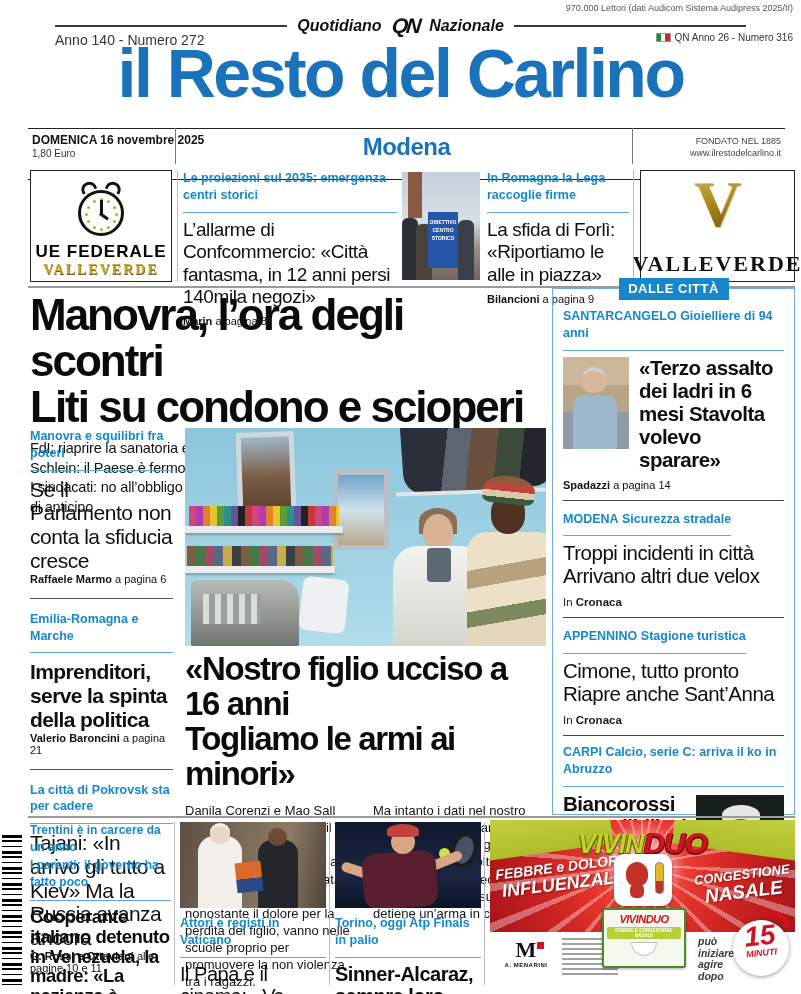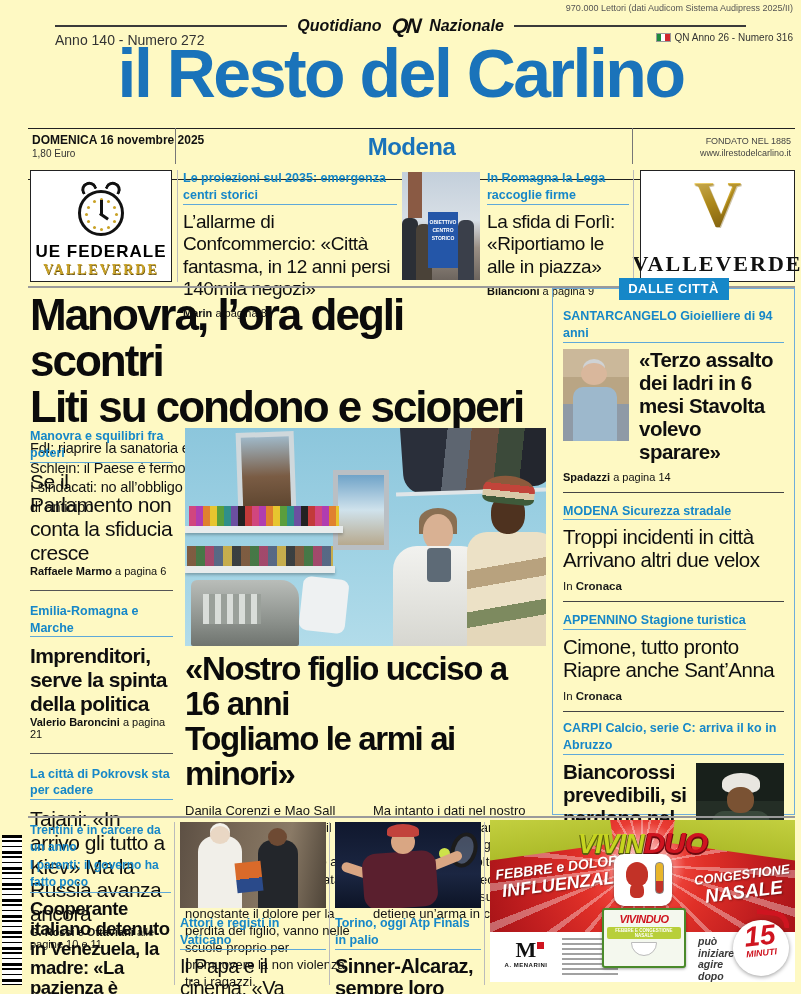--- a/index.html
+++ b/index.html
@@ -1,51 +1,51 @@
 <!DOCTYPE html>
 <html><head>
 <meta charset="utf-8">
 <style>
   * { margin:0; padding:0; box-sizing:border-box; }
   html,body { background:#e9e9e9; }
   .page {
     position:relative; width:801px; height:994px; margin:0 auto;
-    background:#fef9c3; overflow:hidden;
+    background:#ffffff; overflow:hidden;
     font-family:"Liberation Sans", sans-serif; color:#1a1a1a;
   }
   .abs { position:absolute; }
 
   
   .audience { position:absolute; top:3px; right:8px; font-size:9px; color:#555; }
   .qnrow { position:absolute; top:14px; left:55px; right:55px; display:flex; align-items:center; gap:10px; }
   .qnrow .rule { flex:1; height:2px; background:#3a3a3a; }
   .qnword { font-size:16px; font-weight:700; font-style:italic; color:#111; }
   .qnlogo { font-size:21px; font-weight:900; font-style:italic; letter-spacing:-2px; color:#111; transform:skewX(-6deg); }
   .annoleft { position:absolute; top:32px; left:55px; font-size:14px; color:#333; }
   .annoright { position:absolute; top:32px; right:8px; font-size:10px; color:#333; display:flex; align-items:center; gap:4px; }
   .flag { display:inline-flex; width:15px; height:9px; border:0.5px solid #999; }
   .flag i { flex:1; } .flag i:nth-child(1){background:#1e8a3c;} .flag i:nth-child(2){background:#fff;} .flag i:nth-child(3){background:#d1282e;}
   .masthead { position:absolute; top:34px; left:0; right:0; text-align:center;
     font-size:68px; font-weight:800; letter-spacing:-2.5px; color:#1a73ba; }
 
   
-  .dateband { position:absolute; top:128px; left:28px; right:6px; height:52px;
+  .dateband { position:absolute; top:128px; left:28px; right:16px; height:52px;
     border-top:1.5px solid #222; border-bottom:1.5px solid #222; }
   .db-left { position:absolute; left:4px; top:4px; }
   .db-date { font-size:12px; font-weight:700; color:#111; }
   .db-price { font-size:10px; color:#333; margin-top:1px; }
   .db-edition { position:absolute; left:0; right:0; top:4px; text-align:center;
     font-size:24px; font-weight:800; color:#1a73ba; letter-spacing:-0.5px; }
   .db-right { position:absolute; right:4px; top:6px; text-align:right; font-size:9px; color:#444; line-height:1.35; }
   .db-v1 { position:absolute; top:128px; left:175px; width:1px; height:36px; background:#777; }
   .db-v2 { position:absolute; top:128px; left:632px; width:1px; height:36px; background:#777; }
 
   
   .kicker { color:#1687c8; font-weight:700; font-size:12.5px; line-height:1.35;
-    border-bottom:1.5px solid #5fa9d9; display:inline-block; padding-bottom:0; }
+    border-bottom:1.5px solid #5fa9d9; display:inline-block; padding-bottom:8px; }
   .kick-tag { font-weight:800; }
   .byline { font-size:11px; color:#111; }
   .byname { font-weight:700; }
 
   
   .adL { position:absolute; left:30px; top:170px; width:142px; height:112px; border:1px solid #222;
     display:flex; flex-direction:column; align-items:center; justify-content:flex-end; padding-bottom:3px; background:#fff; }
   .clock { position:relative; width:58px; height:58px; margin-bottom:2px; }
   .clock .face { position:absolute; left:6px; top:8px; width:46px; height:46px; border-radius:50%;
     border:3px solid #111; background:#fff; }

